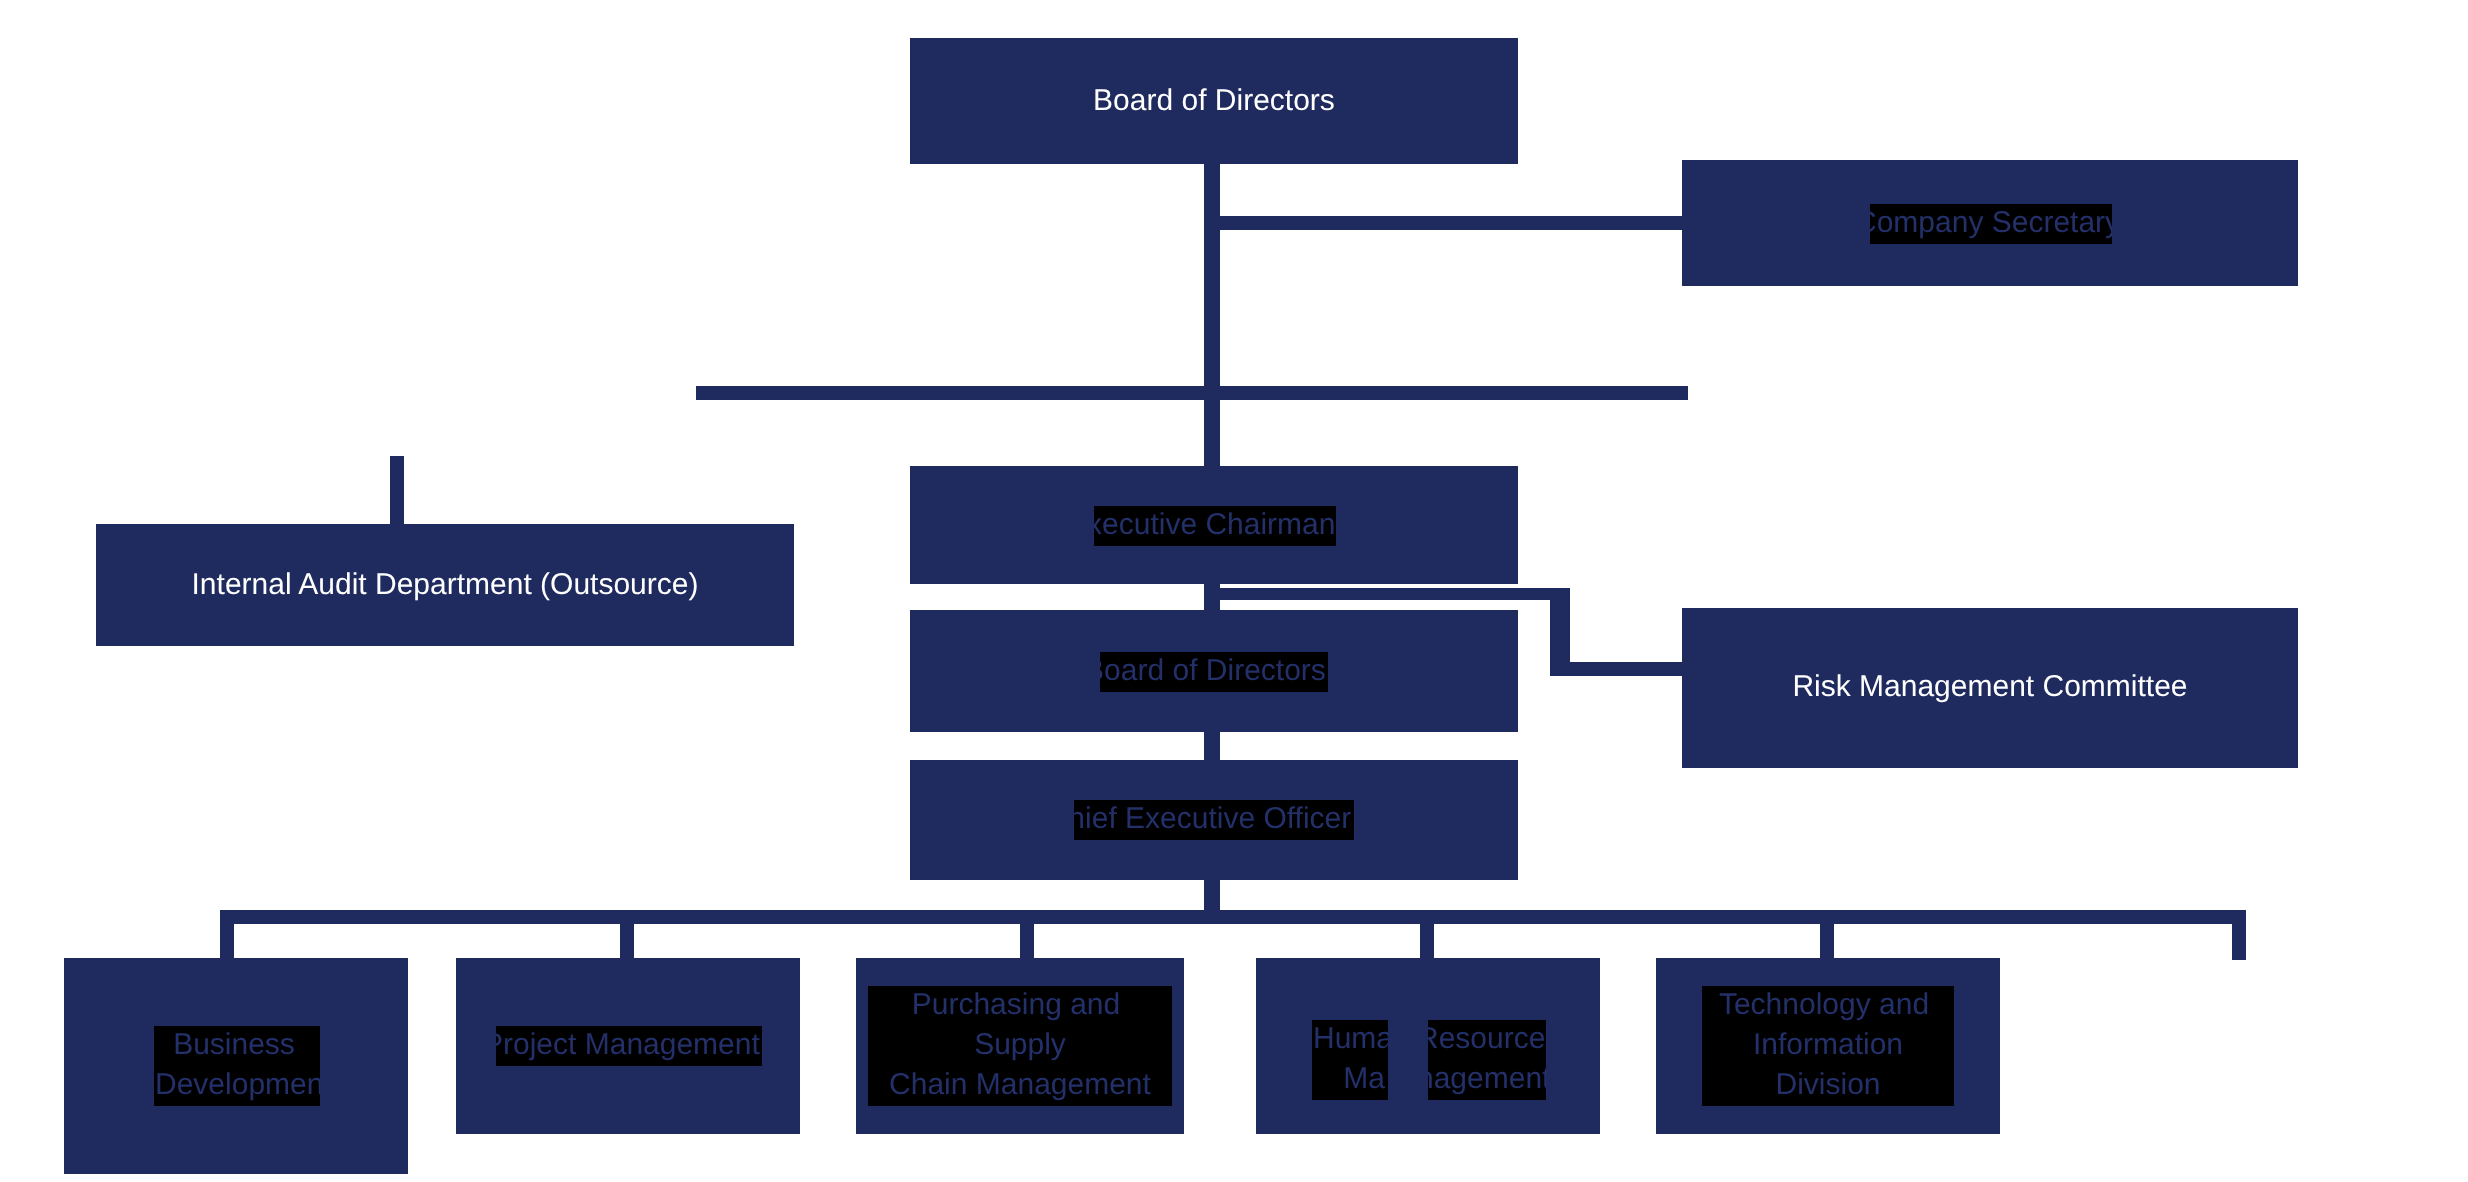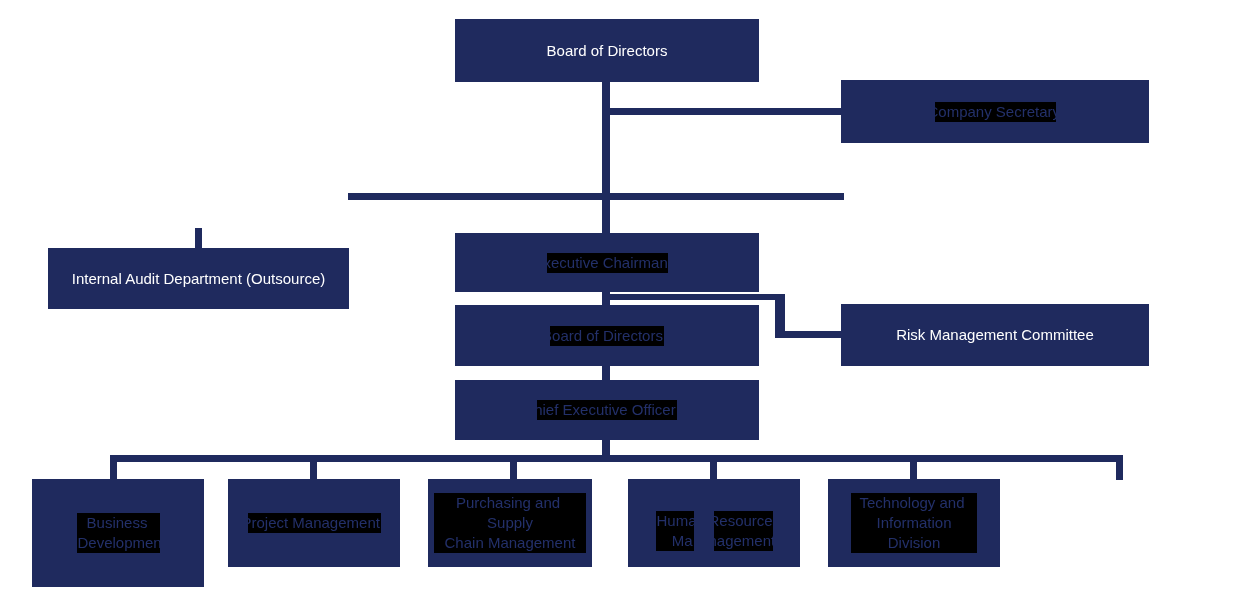--- a/index.html
+++ b/index.html
@@ -93,33 +93,33 @@
   <div class="node" style="left:455px; top:19px; width:304px; height:63px;">
     <span class="label">Board of Directors</span>
   </div>
 
   <div class="node redacted" style="left:841px; top:80px; width:308px; height:63px;">
     <span class="label" style="max-width:119px; white-space:nowrap; text-indent:-8px;">Company Secretary</span>
   </div>
 
 
 
-  <div class="node" style="left:48px; top:248px; width:301px; height:61px;">
+  <div class="node" style="left:48px; top:262px; width:349px; height:61px;">
     <span class="label">Internal Audit Department (Outsource)</span>
   </div>
 
   <div class="node redacted" style="left:455px; top:233px; width:304px; height:59px;">
     <span class="label" style="max-width:119px; white-space:nowrap; text-indent:-14px;">Executive Chairman</span>
   </div>
 
   <div class="node redacted" style="left:455px; top:305px; width:304px; height:61px;">
     <span class="label" style="max-width:118px; white-space:nowrap; text-indent:-9px;">Board of Directors</span>
   </div>
 
-  <div class="node" style="left:841px; top:304px; width:308px; height:62px;">
+  <div class="node" style="left:841px; top:304px; width:308px; height:80px;">
     <span class="label">Risk Management Committee</span>
   </div>
 
   <div class="node redacted" style="left:455px; top:380px; width:304px; height:60px;">
     <span class="label" style="max-width:148px; white-space:nowrap; text-indent:-15px;">Chief Executive Officer</span>
   </div>
 
   <div class="node redacted" style="left:32px; top:479px; width:172px; height:108px;">
     <span class="label" style="max-width:81px; text-indent:-2px;">Business
 Development</span>

